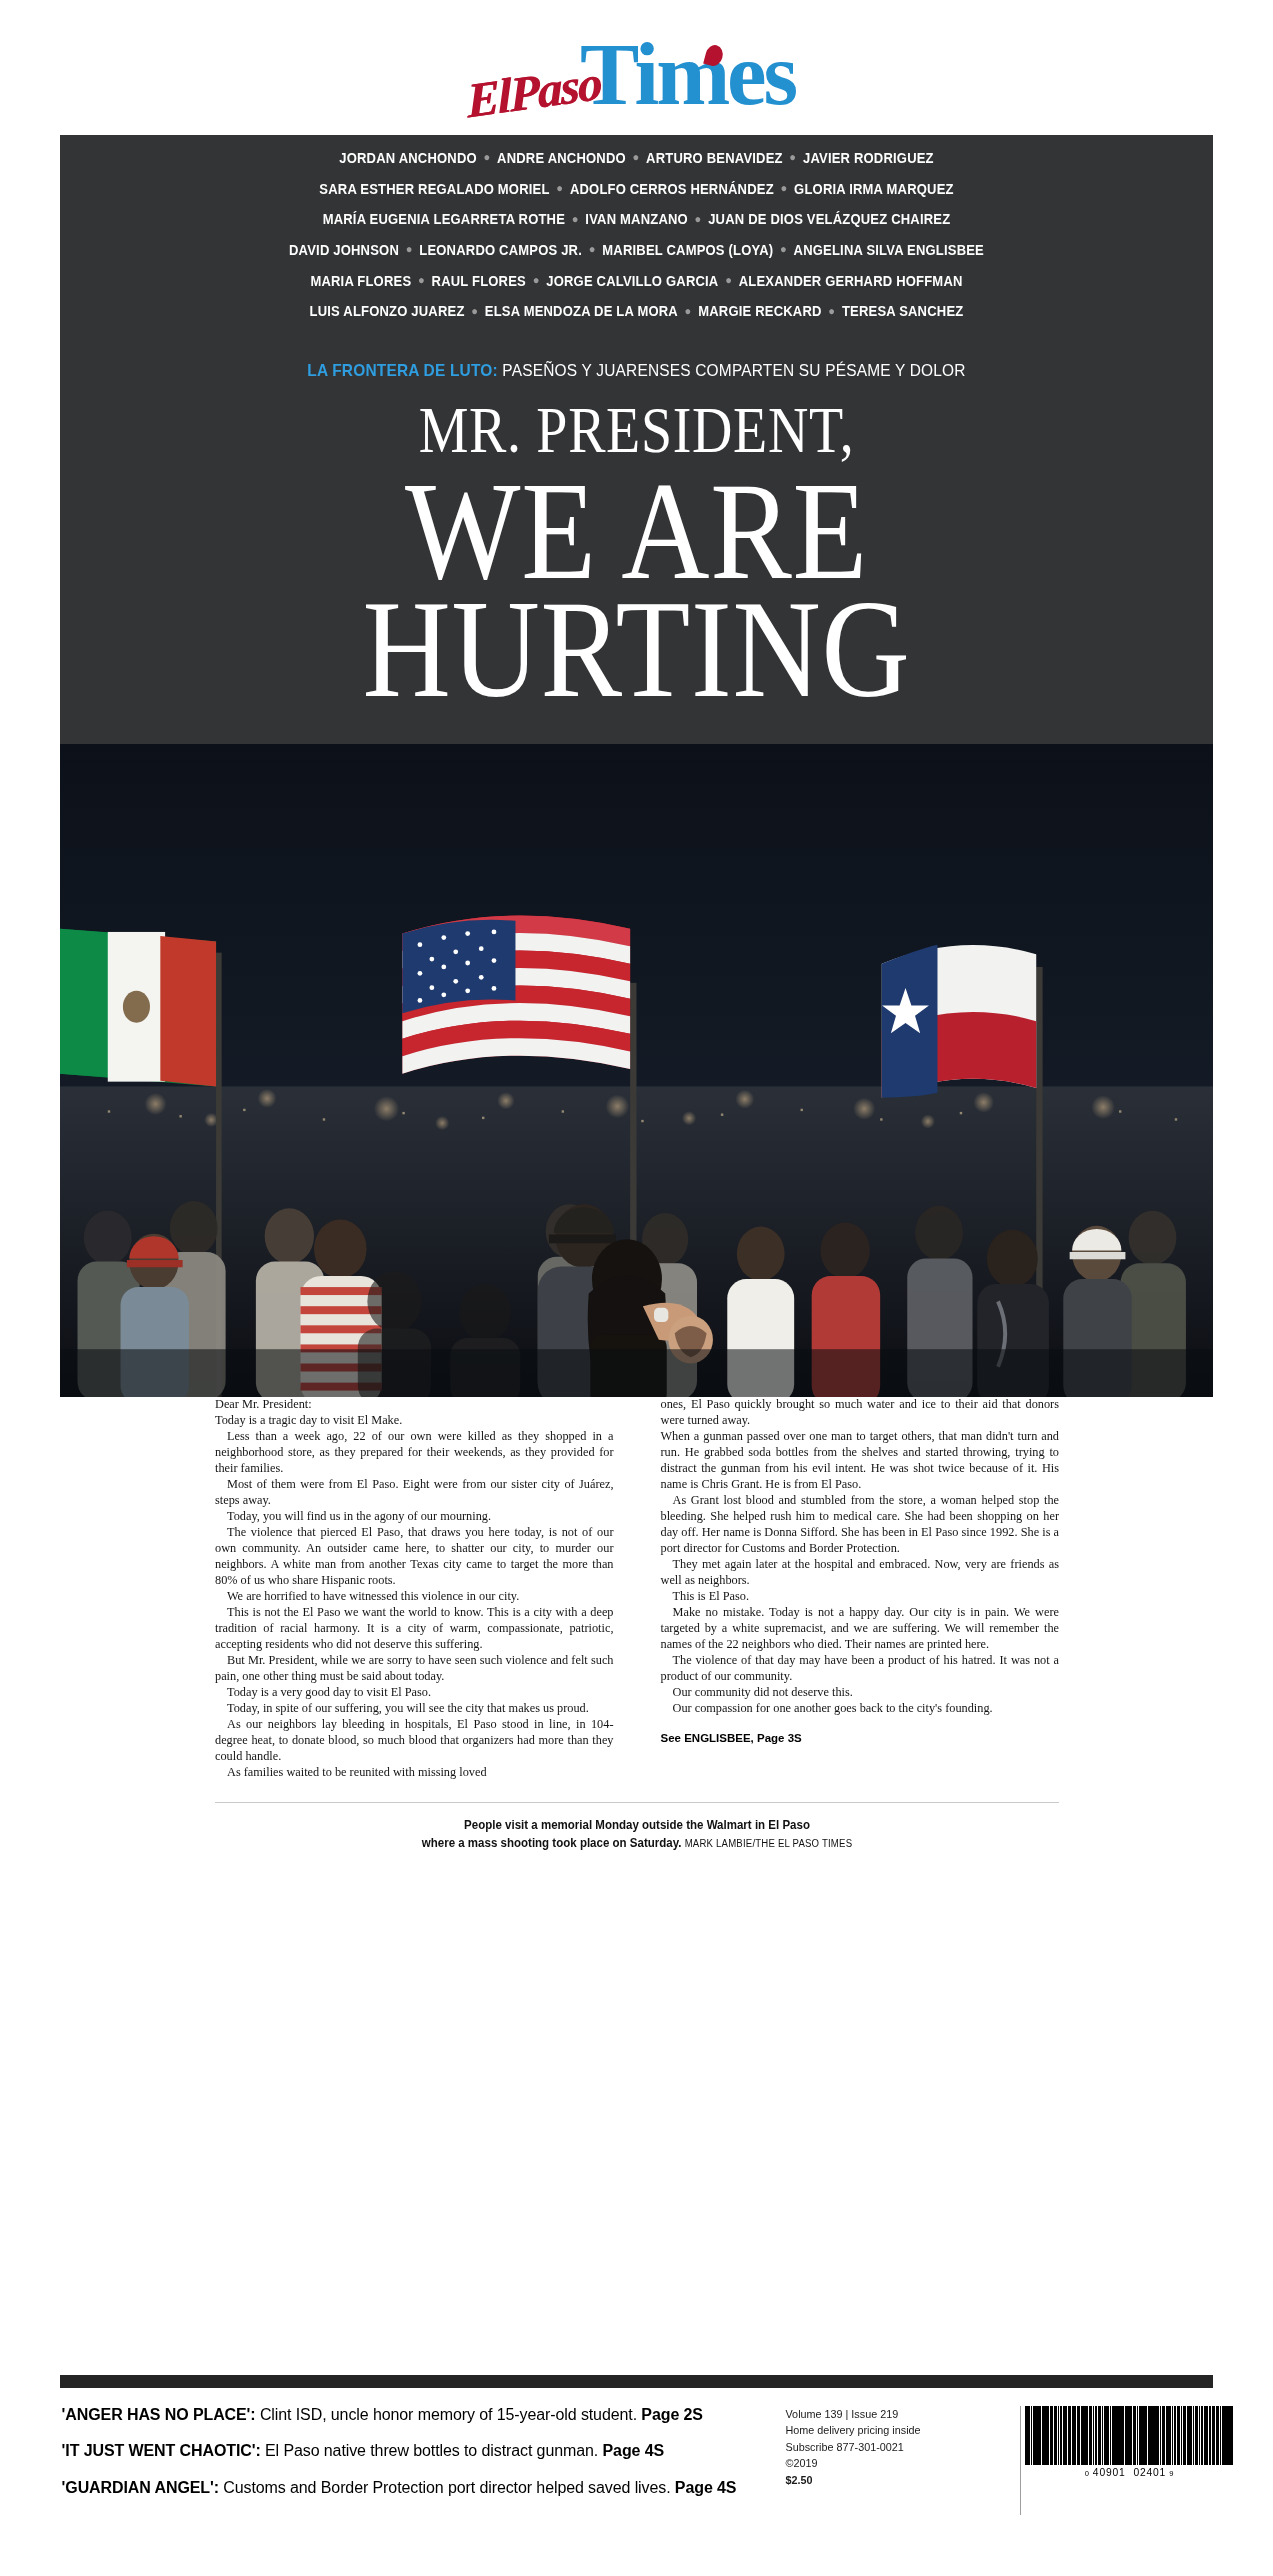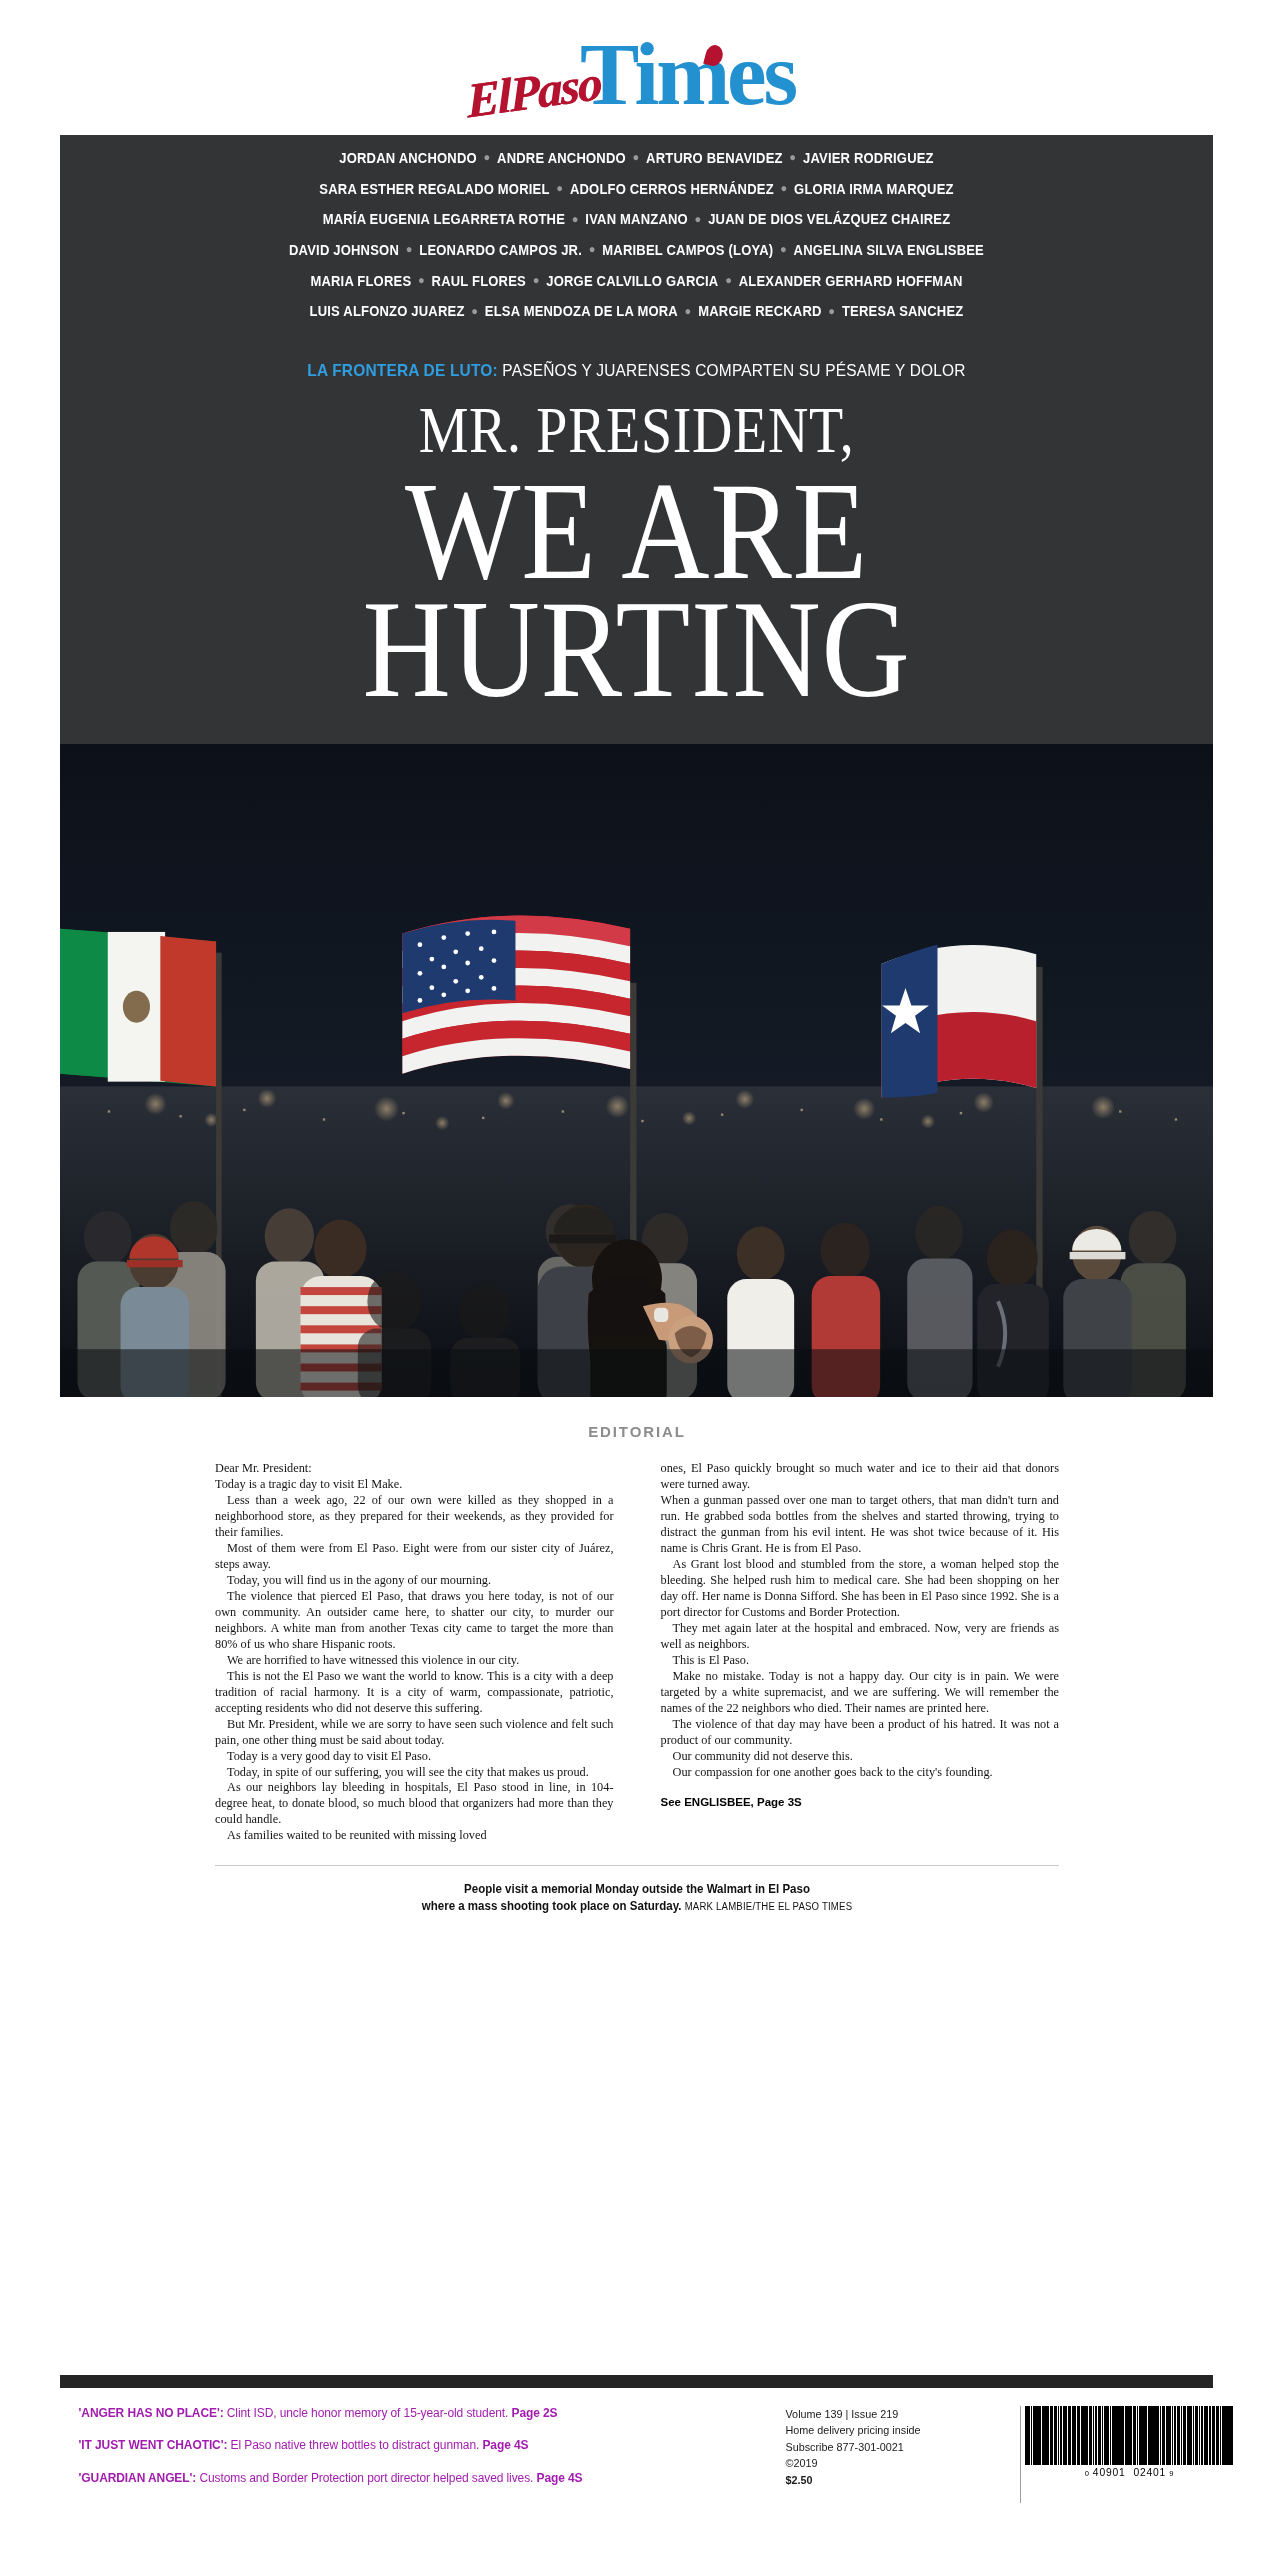--- a/index.html
+++ b/index.html
@@ -254,25 +254,24 @@
     top: 2406px;
     width: 1153px;
     display: flex;
   }
   .refers {
     width: 740px;
     padding-left: 1.6px;
   }
   .refer {
     font-family: "Liberation Sans", sans-serif;
-    font-size: 12px;
-    color: #a21caf;
+    font-size: 16px;
+    color: #000000;
     margin-bottom: 18.3px;
     letter-spacing: -0.1px;
-    margin-left: 17px;
   }
   .refer .r-head { font-weight: bold; }
   .refer .r-page { font-weight: bold; }
 
   .infobox {
     width: 239px;
     font-family: "Liberation Sans", sans-serif;
     font-size: 10.8px;
     line-height: 1.52;
     color: #1a1a1a;
@@ -541,21 +540,20 @@
             <ellipse cx="534" cy="714" rx="32" ry="36" fill="#1a1918"></ellipse>
             <rect x="490" y="746" width="88" height="84" rx="22" fill="#262524"></rect>
           </g>
         </g>
 
         <rect x="0" y="760" width="1448" height="60" fill="#0a0c10" opacity="0.55"></rect>
       </svg>
     </div>
   </div>
 
-  <div class="editorial-label">EDITORIAL</div>
 
   <div class="ed-cols">
     <div class="ed-col" id="edleft">
         <p class="noindent">Dear Mr. President:</p>
         <p class="noindent">Today is a tragic day to visit El Make.</p>
         <p>Less than a week ago, 22 of our own were killed as they shopped in a neighborhood store, as they prepared for their weekends, as they provided for their families.</p>
         <p>Most of them were from El Paso. Eight were from our sister city of Juárez, steps away.</p>
         <p>Today, you will find us in the agony of our mourning.</p>
         <p>The violence that pierced El Paso, that draws you here today, is not of our own community. An outsider came here, to shatter our city, to murder our neighbors. A white man from another Texas city came to target the more than 80% of us who share Hispanic roots.</p>
         <p>We are horrified to have witnessed this violence in our city.</p>

